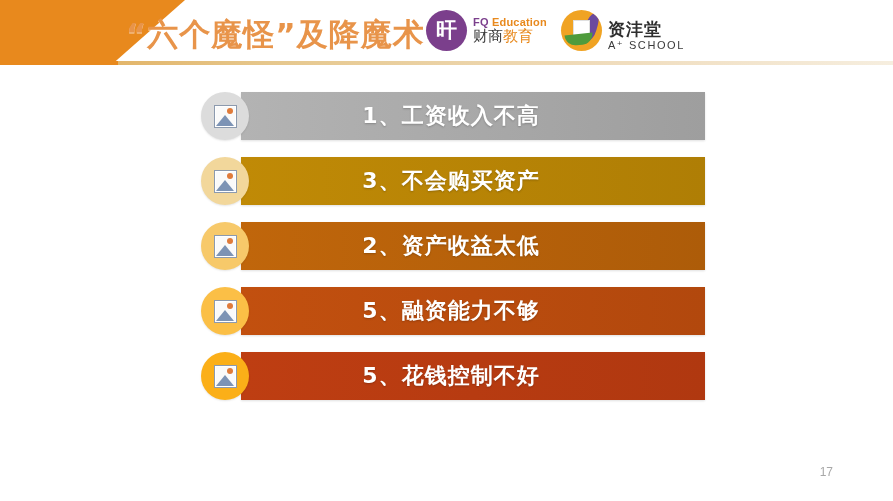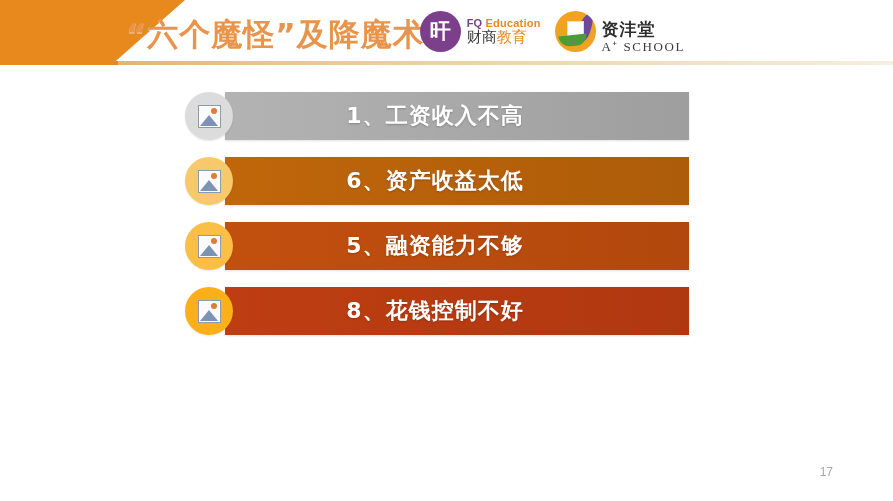--- a/index.html
+++ b/index.html
@@ -55,24 +55,24 @@
   .logo-zf .logo-mark{background:#F0A323;overflow:hidden;}
   .zf-square{position:absolute;left:12px;top:10px;width:15px;height:14px;
     background:#fff;border:1px solid #E0E0E0;}
   .zf-leaf{position:absolute;left:4px;bottom:6px;width:28px;height:11px;
     background:#4E9B3C;border-radius:0 0 14px 14px;transform:rotate(-6deg);}
   .zf-swoosh{position:absolute;right:5px;top:3px;width:12px;height:28px;
     background:#6B4A9E;border-radius:60% 40% 50% 50%;transform:rotate(16deg);}
   .logo-zf-text{display:flex;flex-direction:column;line-height:1.05;margin-top:12px;}
   .zf-cn{font-size:17px;font-weight:bold;color:#2E2E2E;letter-spacing:1px;
     font-family:"DejaVu Sans","Liberation Sans",sans-serif;}
-  .zf-en{font-size:13px;color:#3A3A3A;letter-spacing:1.6px;margin-top:1px;font-family:Liberation Serif, serif;}
-
-  
-  .bars{position:absolute;left:0;top:84px;width:743px;}
+  .zf-en{font-size:11px;color:#3A3A3A;letter-spacing:1.6px;margin-top:1px;}
+
+  
+  .bars{position:absolute;left:16px;top:84px;width:743px;}
   .bar-row{position:relative;height:64px;margin-bottom:1px;}
   .bar{
     position:absolute;left:225px;top:8px;width:464px;height:48px;
     display:flex;align-items:center;justify-content:center;
     box-shadow:0 1px 2px rgba(0,0,0,.12);
   }
   .bar-label{
     color:#FFFFFF;font-size:22px;font-weight:bold;letter-spacing:1px;
     font-family:"DejaVu Sans","Liberation Sans",sans-serif;
     text-shadow:0 1px 2px rgba(0,0,0,.22);
@@ -156,42 +156,50 @@
     <div class="bar-row">
       <div class="bar" style="background:linear-gradient(to right,#B3B3B3,#9E9E9E);">
         <span class="bar-label">1、工资收入不高</span>
       </div>
       <div class="bullet" style="background:#DCDCDC;">
         <span class="ph"></span>
       </div>
     </div>
 
 
+    <div class="bar-row">
+      <div class="bar" style="background:linear-gradient(to right,#C08A06,#AF7E05);">
+        <span class="bar-label">3、不会购买资产</span>
+      </div>
+      <div class="bullet" style="background:#F2D79B;">
+        <span class="ph"></span>
+      </div>
+    </div>
 
     <div class="bar-row">
       <div class="bar" style="background:linear-gradient(to right,#C0660B,#AD5C09);">
-        <span class="bar-label">6、资产收益太低</span>
+        <span class="bar-label">2、资产收益太低</span>
       </div>
       <div class="bullet" style="background:#F7C96A;">
         <span class="ph"></span>
       </div>
     </div>
 
     <div class="bar-row">
       <div class="bar" style="background:linear-gradient(to right,#C2500F,#B2480D);text-align:center;">
         <span class="bar-label">5、融资能力不够</span>
       </div>
       <div class="bullet" style="background:#FBBF46;">
         <span class="ph"></span>
       </div>
     </div>
 
     <div class="bar-row">
       <div class="bar" style="background:linear-gradient(to right,#BE3E12,#B03810);">
-        <span class="bar-label">8、花钱控制不好</span>
+        <span class="bar-label">5、花钱控制不好</span>
       </div>
       <div class="bullet" style="background:#FBAF18;">
         <span class="ph"></span>
       </div>
     </div>
 
   </div>
 
   <div class="page-num">17</div>
 

